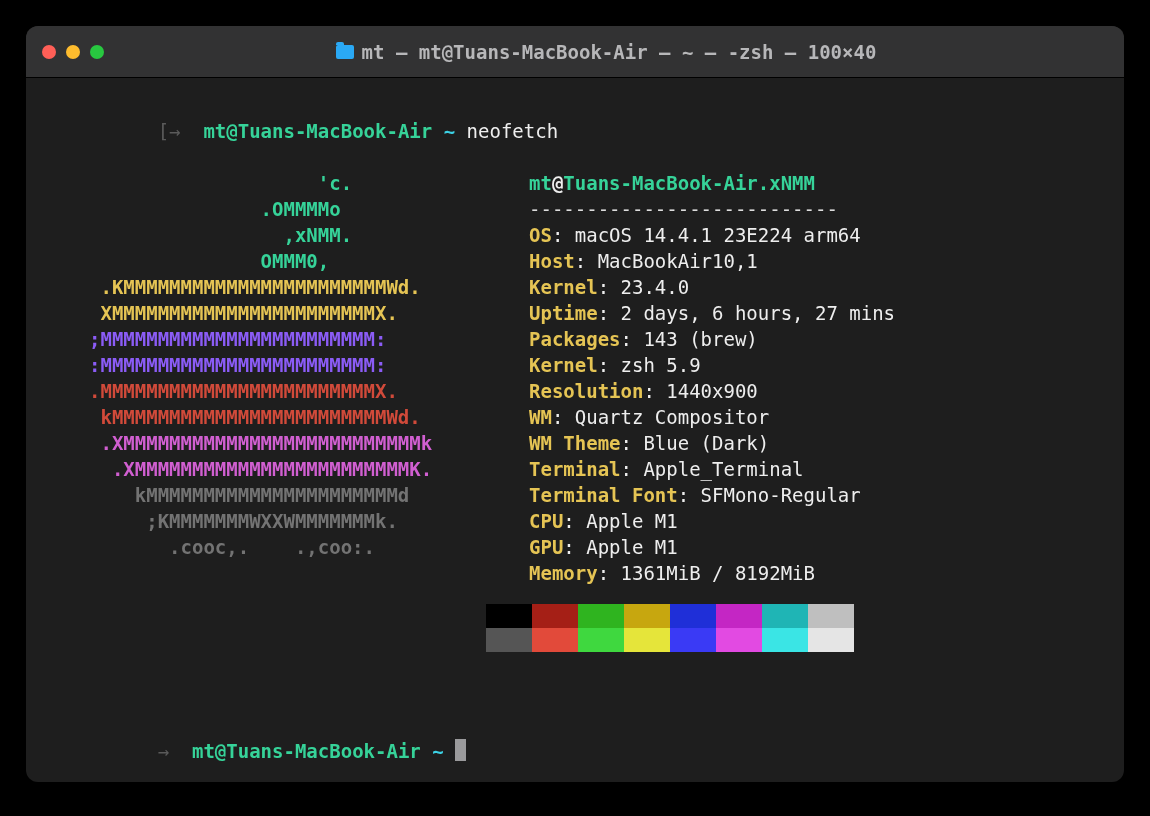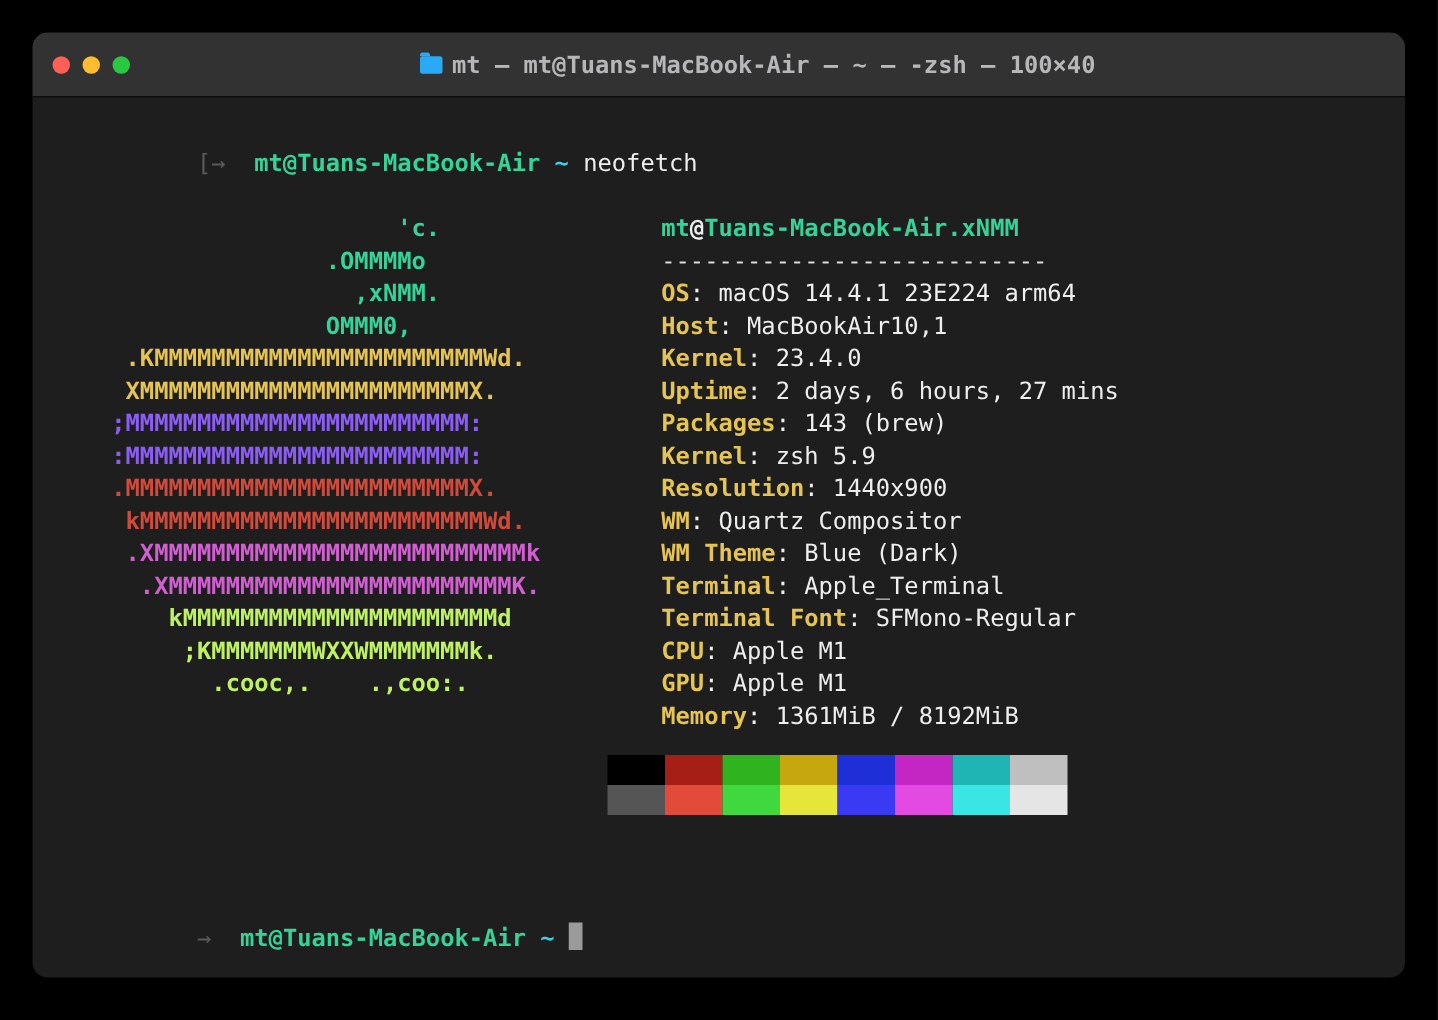--- a/index.html
+++ b/index.html
@@ -32,21 +32,21 @@
     .k{color:#e5c454;font-weight:700;}
     .v{color:#eee;}
     .hdr{color:#36d399;font-weight:700;}
     .hdr .at{color:#eee;}
     .dash{color:#ddd;}
     .g{color:#36d399;}
     .y{color:#e5c454;}
     .o{color:#8b5cf6;}
     .r{color:#d14a3a;}
     .m{color:#d15fd1;}
-    .b{color:#bef264;}
+    .b{color:#737373;}
     .swatches{margin-top:18px;}
     .swrow{display:flex;}
     .sw{width:46px;height:24px;}
     .prompt2{margin-top:60px;}
     .cursor{display:inline-block;width:11px;height:22px;background:#9a9a9c;vertical-align:-3px;}
   </style>
 </head>
 <body>
 
 <div class="window">

